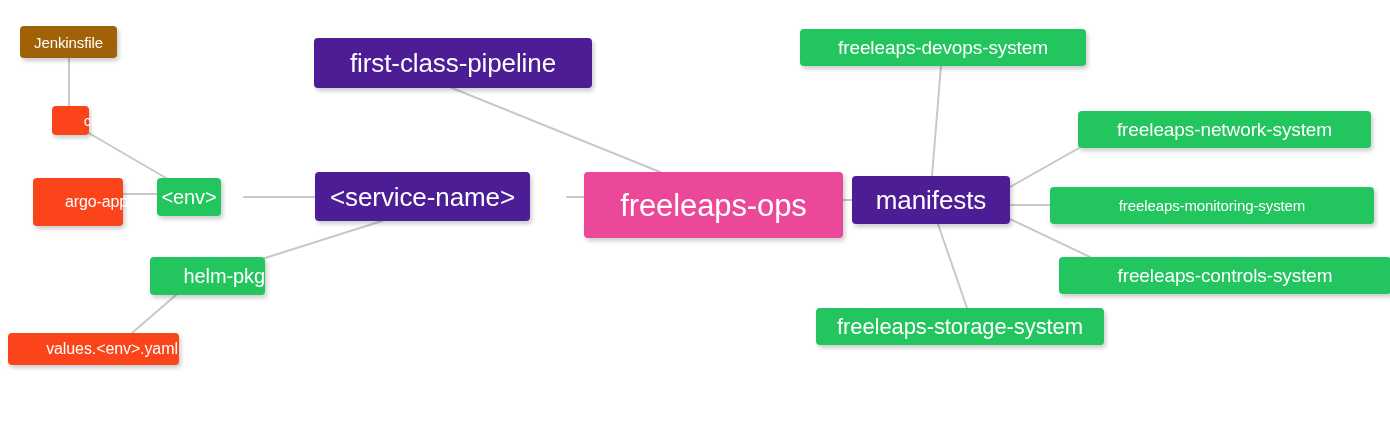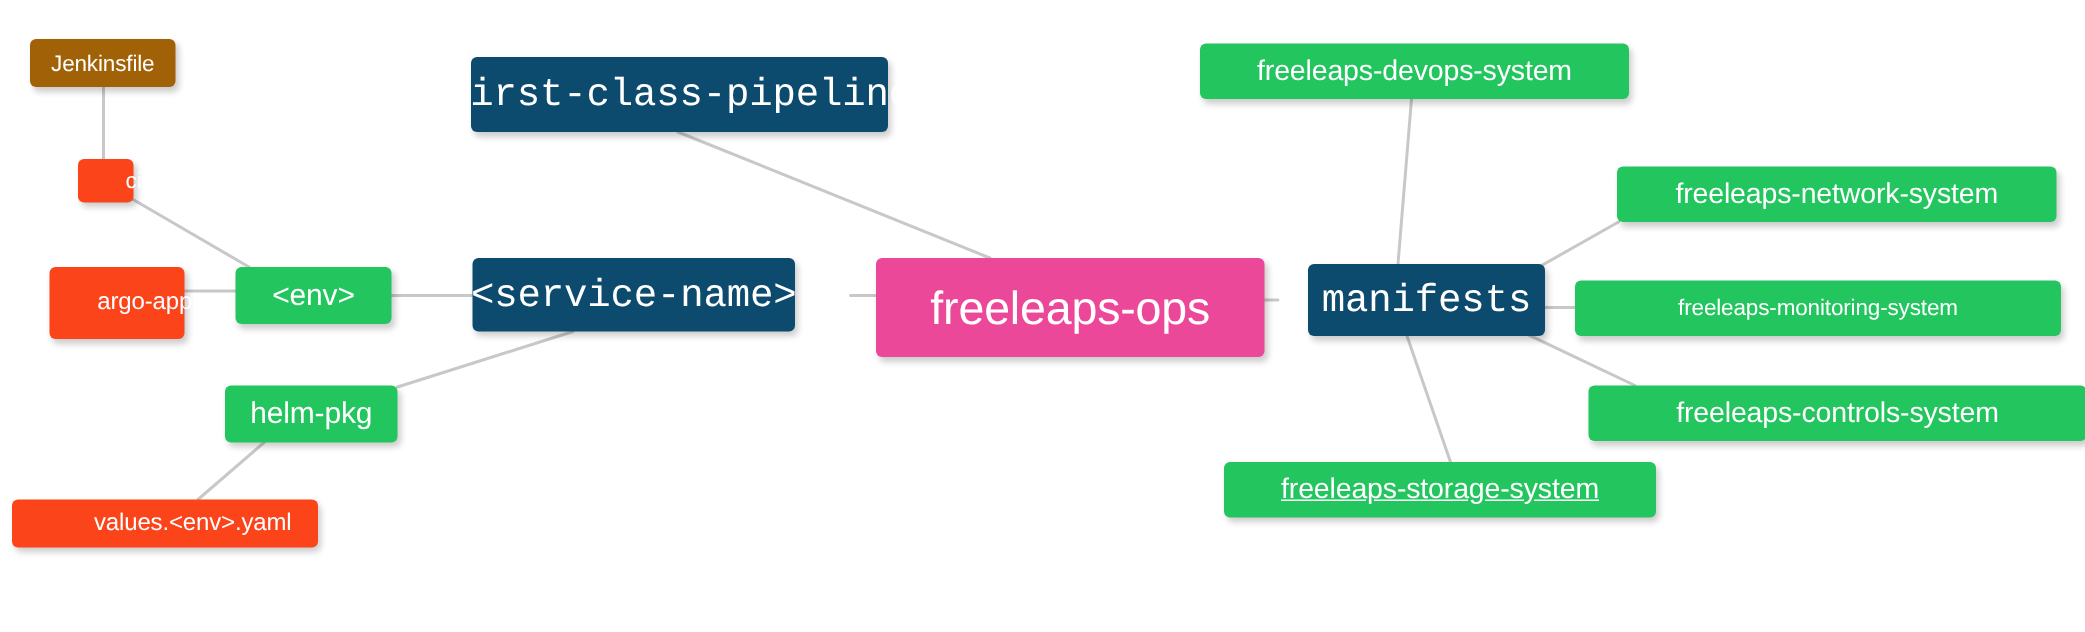--- a/index.html
+++ b/index.html
@@ -36,21 +36,21 @@
     white-space: nowrap;
     box-shadow: 2px 3px 4px rgba(0,0,0,0.20);
     letter-spacing: -0.1px;
   }
   .node-label {
     display: block;
     line-height: 1;
   }
   
   .n-root  { background: #ec4899; font-size: 31px; }
-  .n-blue  { background: #0c4a6e; font-family: Liberation Mono, monospace; }
+  .n-blue  { background: #4c1d95; }
   .n-green { background: #22c55e; }
   .n-red   { background: #fb441a; padding-left: 37px; }
   .n-amber { background: #a16207; }
 </style>
 </head>
 <body>
 
 <div id="mindmap">
   <svg id="links" width="1390" height="421" viewBox="0 0 1390 421">
       <line x1="567" y1="197" x2="584" y2="197" stroke="#c8c8c8" stroke-width="2" stroke-linecap="round"></line>
@@ -71,50 +71,50 @@
   <div id="node-layer">
       <div class="node n-root" style="left: 584px; top: 172px; width: 259px; height: 66px; font-size: 31px; font-weight: 400;">
         <span class="node-label">freeleaps-ops</span>
       </div>
       <div class="node n-blue" style="left: 315px; top: 172px; width: 215px; height: 49px; font-size: 26px; font-weight: 400;">
         <span class="node-label">&lt;service-name&gt;</span>
       </div>
       <div class="node n-blue" style="left: 314px; top: 38px; width: 278px; height: 50px; font-size: 26px; font-weight: 400;">
         <span class="node-label">first-class-pipeline</span>
       </div>
-      <div class="node n-blue" style="left: 852px; top: 176px; width: 158px; height: 48px; font-size: 26px; font-weight: 400; margin-left: 20px;">
+      <div class="node n-blue" style="left: 852px; top: 176px; width: 158px; height: 48px; font-size: 26px; font-weight: 400;">
         <span class="node-label">manifests</span>
       </div>
-      <div class="node n-green" style="left: 157px; top: 178px; width: 104px; height: 38px; font-size: 20px; font-weight: 400;">
+      <div class="node n-green" style="left: 157px; top: 178px; width: 64px; height: 38px; font-size: 20px; font-weight: 400;">
         <span class="node-label">&lt;env&gt;</span>
       </div>
-      <div class="node n-green" style="left: 150px; top: 257px; width: 115px; height: 38px; font-size: 20px; font-weight: 400;">
+      <div class="node n-green" style="left: 150px; top: 257px; width: 115px; height: 38px; font-size: 20px; font-weight: 400; justify-content: flex-end;">
         <span class="node-label">helm-pkg</span>
       </div>
       <div class="node n-green" style="left: 800px; top: 29px; width: 286px; height: 37px; font-size: 19px; font-weight: 400;">
         <span class="node-label">freeleaps-devops-system</span>
       </div>
       <div class="node n-green" style="left: 1057px; top: 111px; width: 293px; height: 37px; font-size: 19px; font-weight: 400; margin-left: 21px;">
         <span class="node-label">freeleaps-network-system</span>
       </div>
       <div class="node n-green" style="left: 1050px; top: 187px; width: 324px; height: 37px; font-size: 15px; font-weight: 400;">
         <span class="node-label">freeleaps-monitoring-system</span>
       </div>
       <div class="node n-green" style="left: 1059px; top: 257px; width: 332px; height: 37px; font-size: 19px; font-weight: 400;">
         <span class="node-label">freeleaps-controls-system</span>
       </div>
-      <div class="node n-green" style="left: 816px; top: 308px; width: 288px; height: 37px; font-size: 19px; font-weight: 400; text-decoration: underline;">
+      <div class="node n-green" style="left: 816px; top: 308px; width: 288px; height: 37px; font-size: 22px; font-weight: 400;">
         <span class="node-label">freeleaps-storage-system</span>
       </div>
       <div class="node n-amber" style="left: 20px; top: 26px; width: 97px; height: 32px; font-size: 15px; font-weight: 400;">
         <span class="node-label">Jenkinsfile</span>
       </div>
       <div class="node n-red" style="left: 52px; top: 106px; width: 35px; height: 29px; font-size: 15px; font-weight: 400;">
         <span class="node-label">ci</span>
       </div>
       <div class="node n-red" style="left: 33px; top: 178px; width: 90px; height: 48px; font-size: 16px; font-weight: 400;">
         <span class="node-label">argo-app</span>
       </div>
-      <div class="node n-red" style="left: 8px; top: 333px; width: 204px; height: 32px; font-size: 16px; font-weight: 400;">
+      <div class="node n-red" style="left: 8px; top: 333px; width: 171px; height: 32px; font-size: 16px; font-weight: 400;">
         <span class="node-label">values.&lt;env&gt;.yaml</span>
       </div>
     </div>
 </div>
 
 </body></html>

